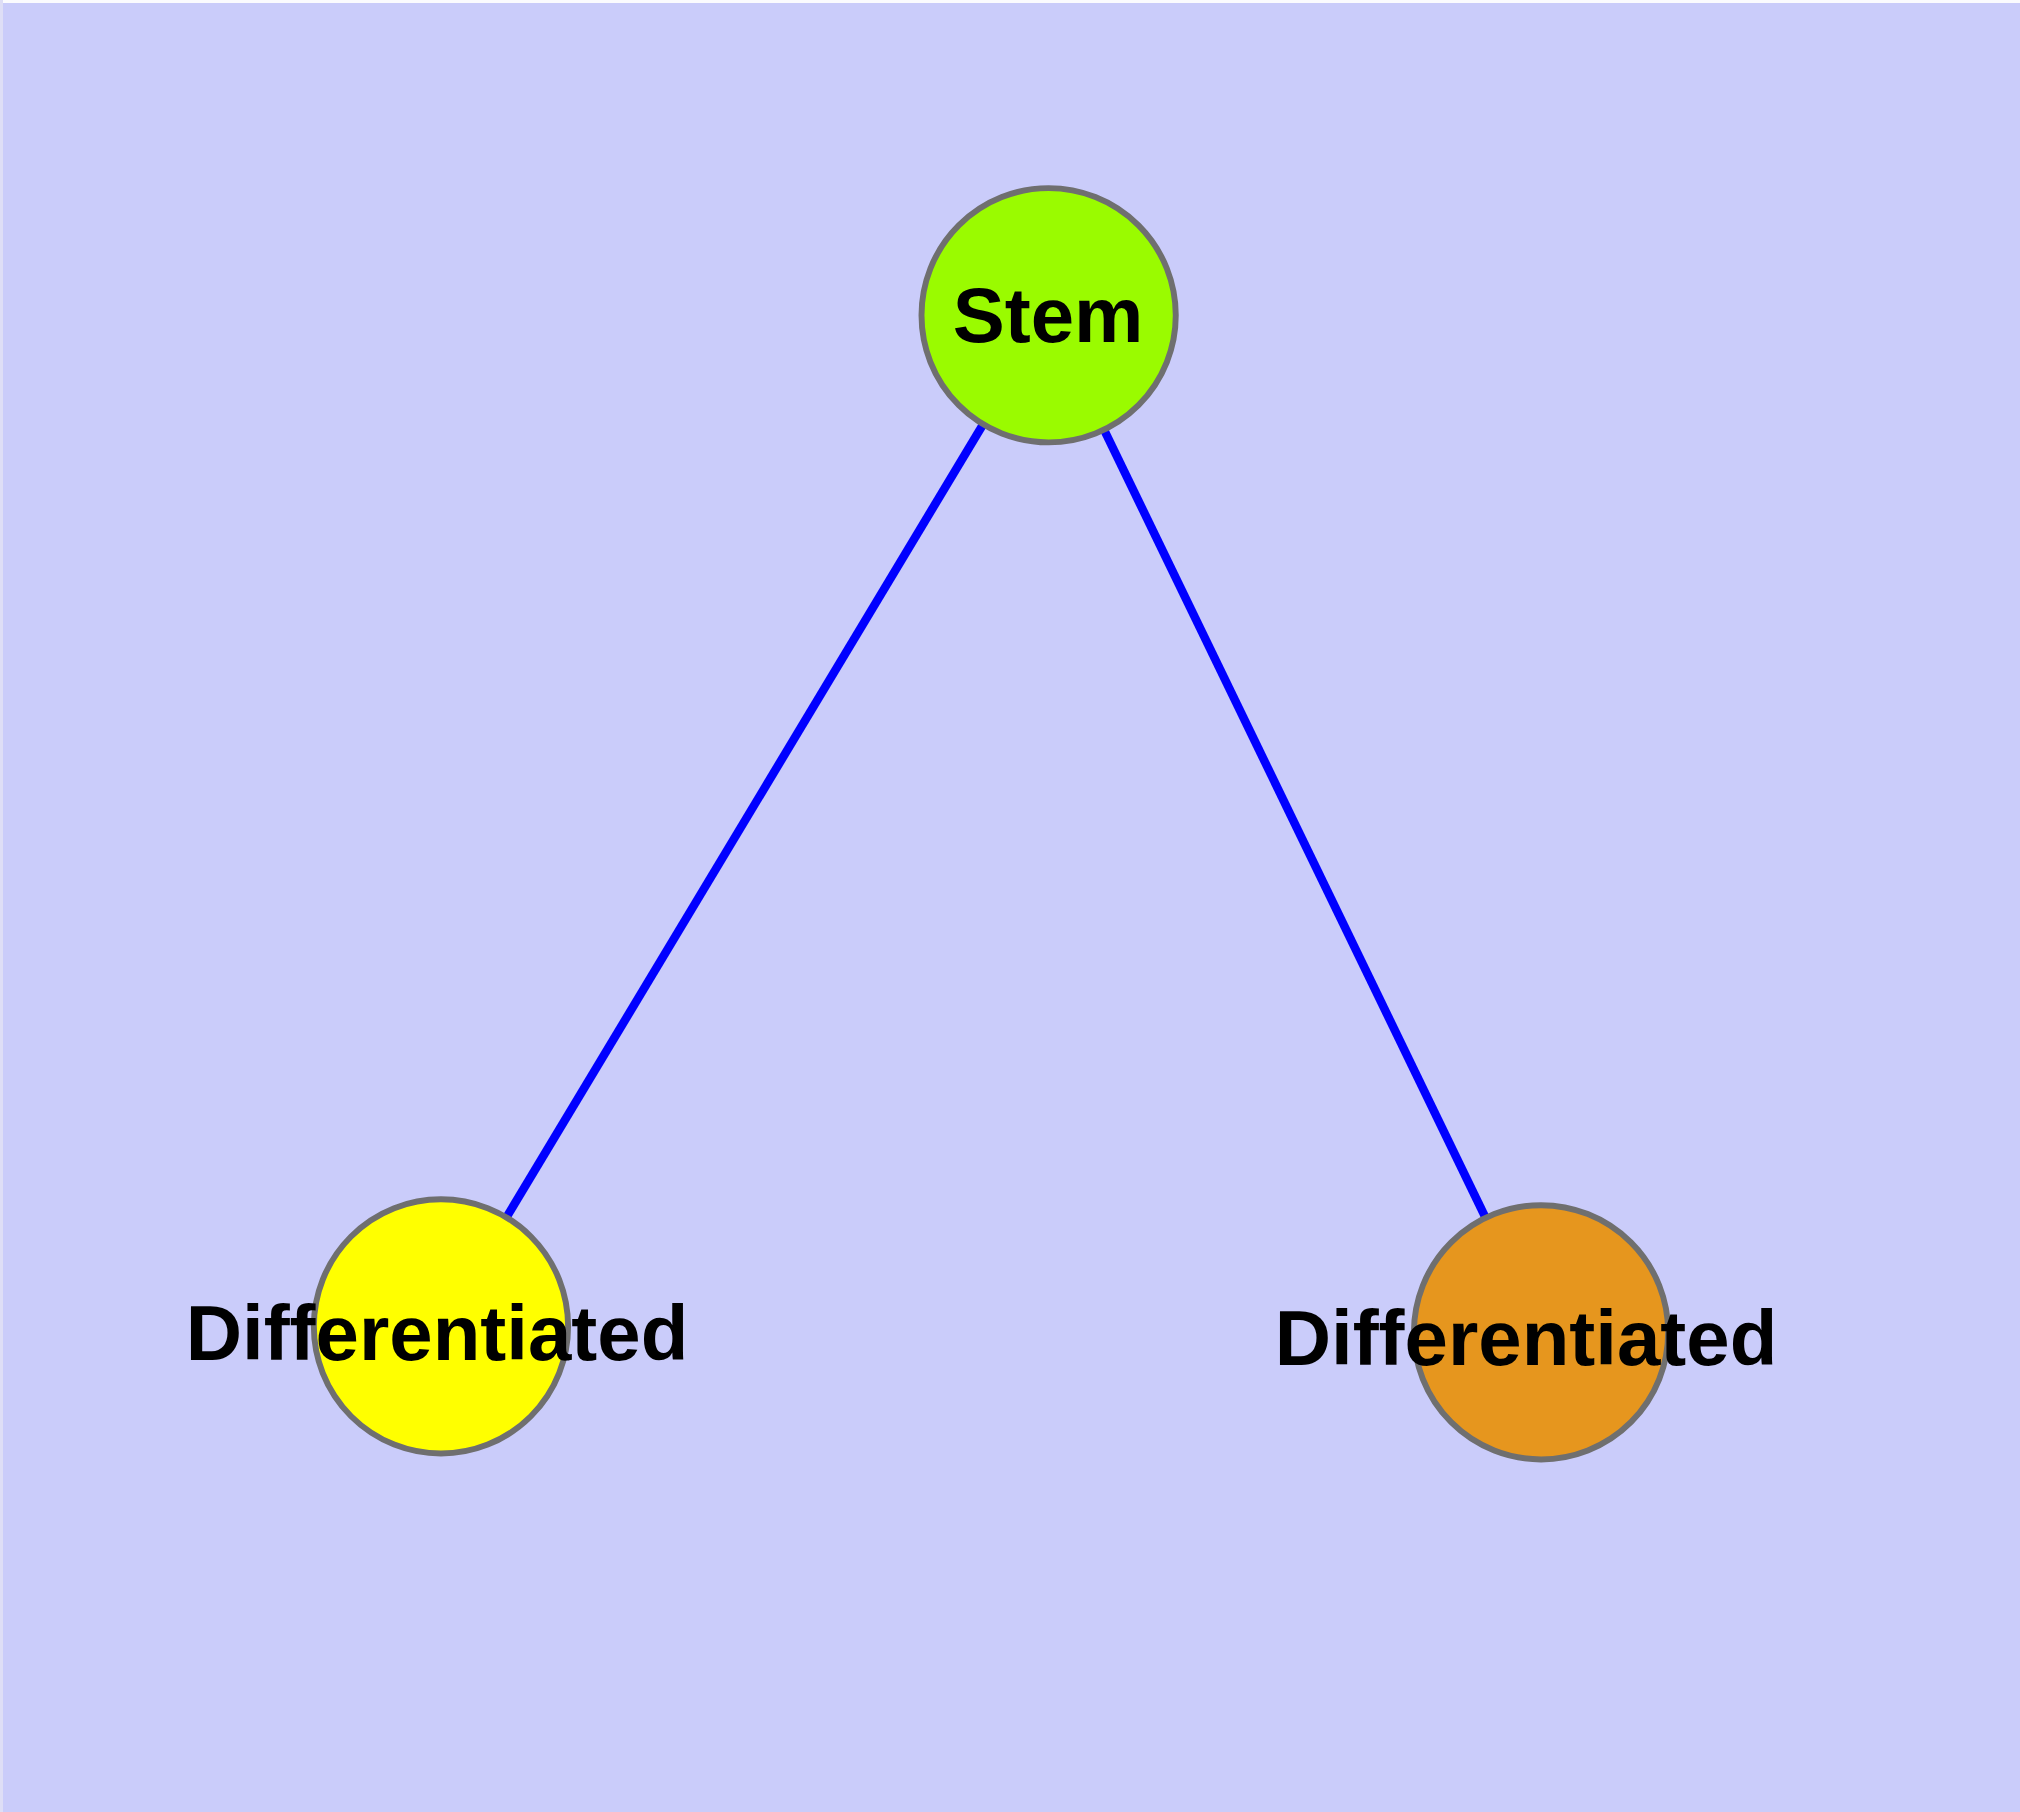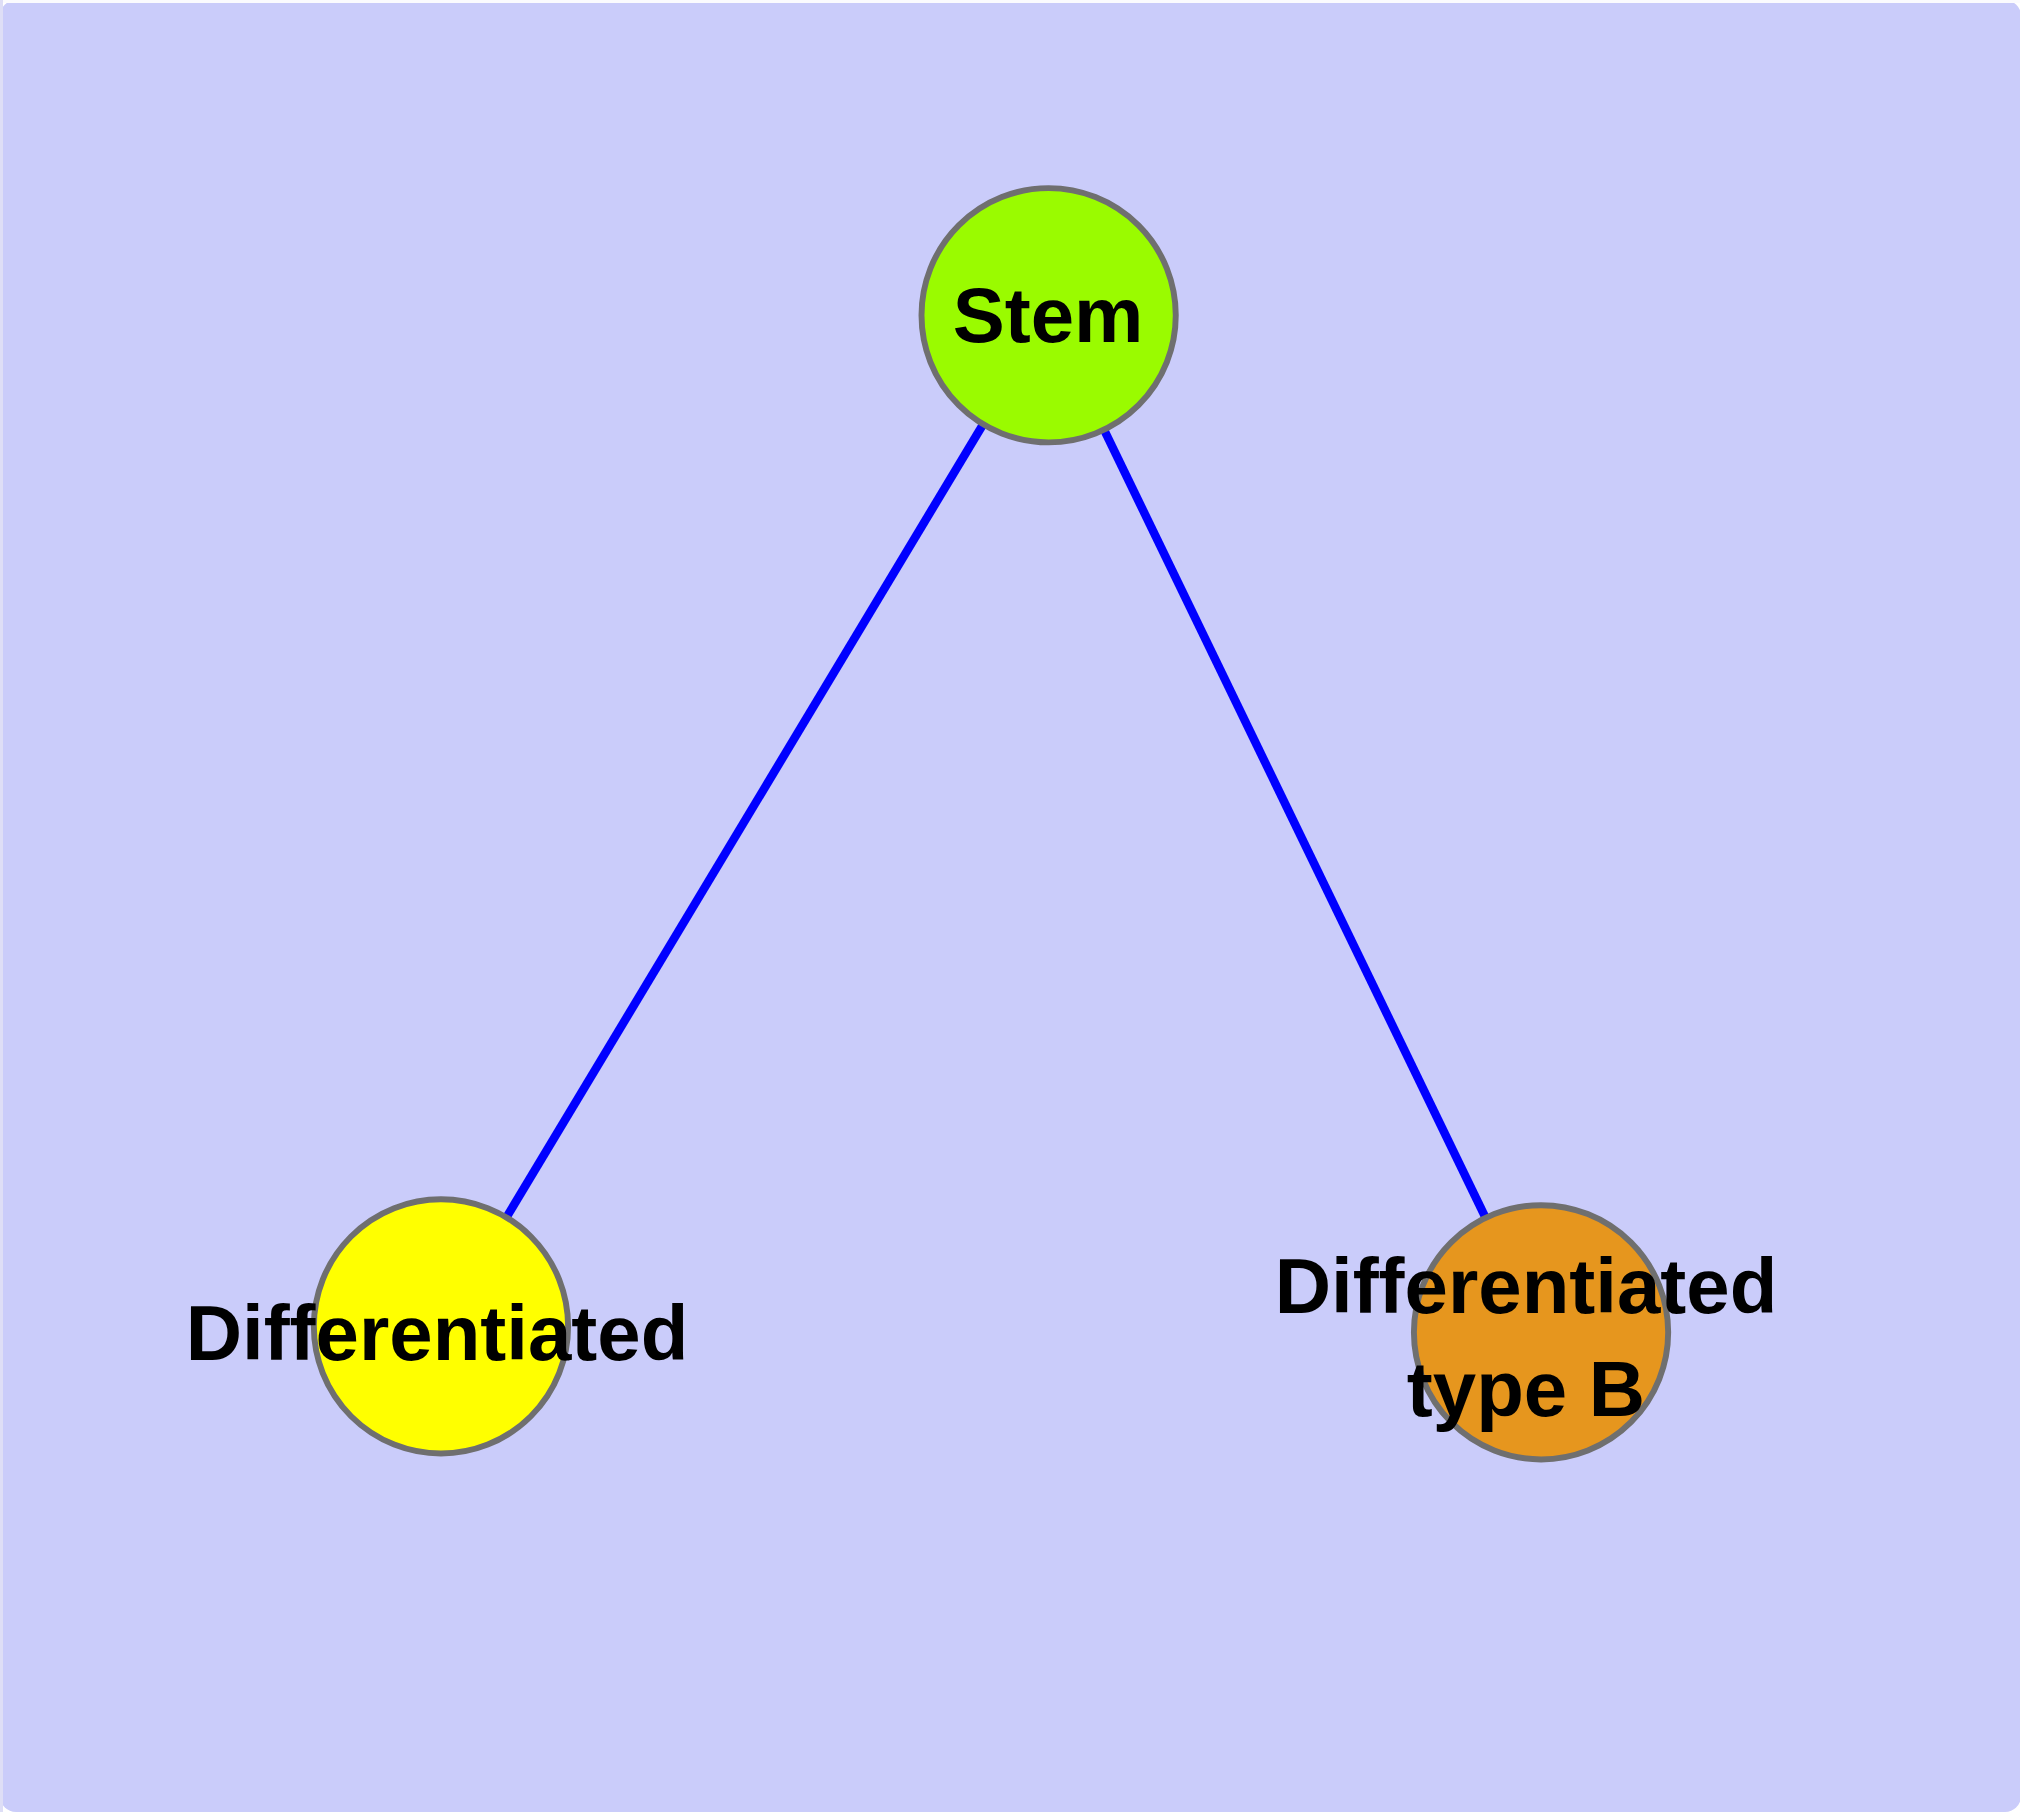--- a/index.html
+++ b/index.html
@@ -11,21 +11,20 @@
     width: 2021px;
     height: 1812px;
     overflow: hidden;
     font-family: "Liberation Sans", sans-serif;
   }
   .canvas {
     position: relative;
     width: 2021px;
     height: 1812px;
     background-color: #CACCFA; 
-    border-radius: 16px;
   }
   .frame-top {
     position: absolute;
     left: 0; top: 0;
     width: 100%; height: 3.4px;
   }
   .frame-left {
     position: absolute;
     left: 0; top: 0;
     width: 2.5px; height: 100%;
@@ -68,19 +67,18 @@
   </svg>
 
   <div class="node-label label-stem" style="color: rgb(0, 0, 0);">Stem</div>
 
   <div class="node-label label-a" style="color: rgb(0, 0, 0);">
     <div>Differentiated</div>
   </div>
 
   <div class="node-label label-b" style="color: rgb(0, 0, 0);">
     <div>Differentiated</div>
-    <div>type B</div>
   </div>
 
   <div class="frame-top" style="background-color: rgb(251, 251, 254);"></div>
   <div class="frame-left" style="background-color: rgb(222, 222, 246);"></div>
 </div>
 
 
 </body></html>

